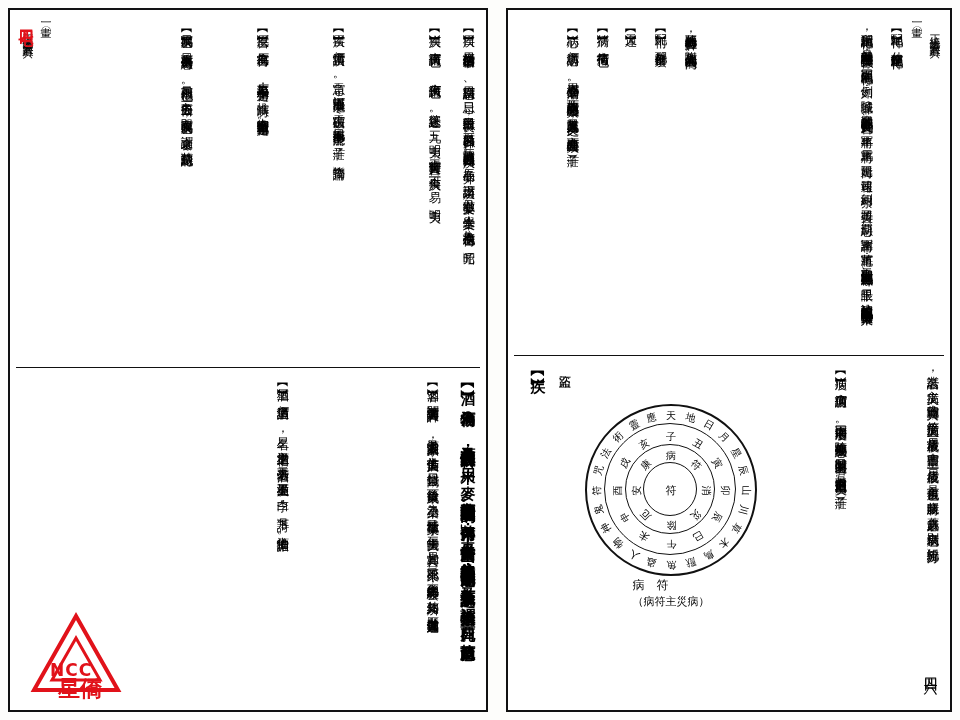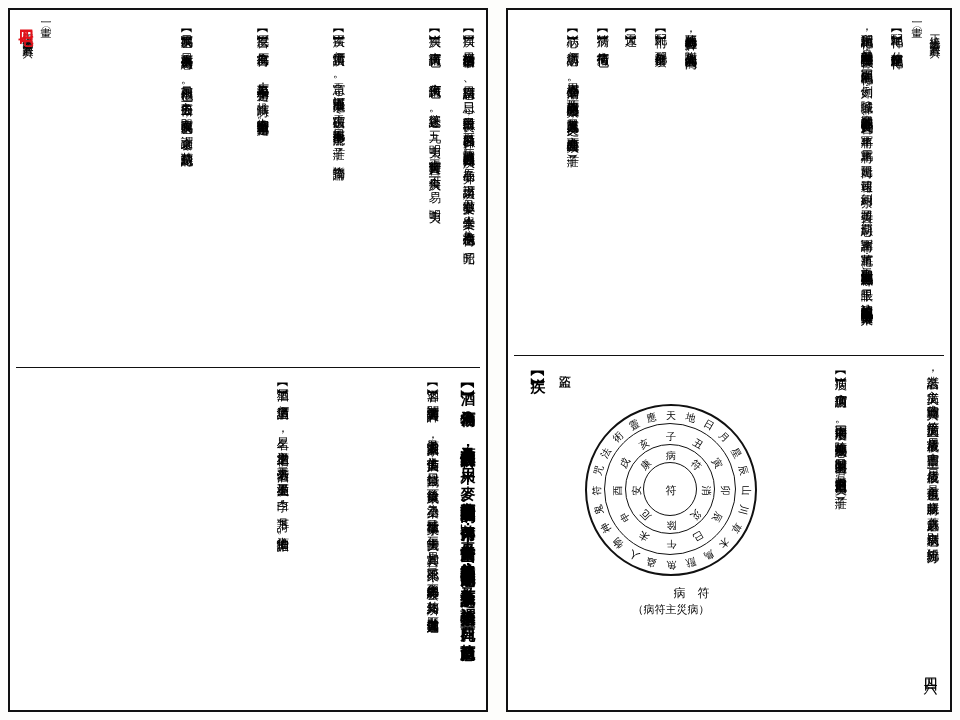--- a/index.html
+++ b/index.html
@@ -116,24 +116,23 @@
     transform-origin:center center;
     color:#000;
   }
   .tcenter{
     position:absolute;left:0;right:0;top:50%;
     transform:translateY(-50%);
     text-align:center;font-size:11px;
   }
   .tcap{
     writing-mode:horizontal-tb;
-    text-align:right;
+    text-align:left;
     font-size:12px;
     line-height:1.5;
-    margin-top:8px;
   }
   .tcap .sub{font-size:11px;}
 
   
   .watermark{
     position:absolute;left:14px;bottom:6px;
     width:104px;height:96px;
   }
   .wm-svg{position:absolute;left:0;top:0;}
   .wm-text{
@@ -265,16 +264,26 @@
       <div class="head">正統道教大辭典</div>
     </div>
 
     <div class="ls-bot">
       <div class="col entry-head" style="width:36px;font-size:15px">【酒】 酒為何物？ 酒是具有麻醉性的飲料，用米、麥、高粱等和酒麴醱酵製成的。「黃帝內傳」：王母會黃帝於嵩山，飲黃帝以護神養氣全液流暉之酒，又有杜康造酒之說，謂杜康善造酒，酉日死，故造酒忌酉日。</div>
       <div class="col" style="width:150px">【酒客】 請問酒客是何許人？ 酒客乃愛上酒家人，常作美酒借人，日得萬錢。後百餘歲來，為梁丞，使民益種芋菜，三年當大饑，果如其言，梁民不死。之後五年解印綬去，莫知所終。（歷世真仙體道通鑑）</div>
       <div class="col" style="width:120px">【酒星】 何謂酒星？ 星名，主酒之星宿。天若不愛酒，酒星不在天。（李白‧月下詩） 酒中仙指誰。</div>
       <div style="flex:1"></div>
     </div>
 
+    <div class="watermark">
+      <svg class="wm-svg" width="104" height="96" viewBox="0 0 104 96">
+        <polygon points="52,8 94,82 10,82" fill="none" stroke="#e1121a" stroke-width="4"></polygon>
+        <polygon points="52,30 76,72 28,72" fill="none" stroke="#e1121a" stroke-width="3"></polygon>
+      </svg>
+      <div class="wm-text">
+        <div class="wm-ncc">NCC</div>
+        <div class="wm-cn">星僑</div>
+      </div>
+    </div>
     <div class="wm-num" style="left:6px;bottom:96px;position:absolute;">四四七</div>
   </div>
 
 </div>
 
 </body></html>

